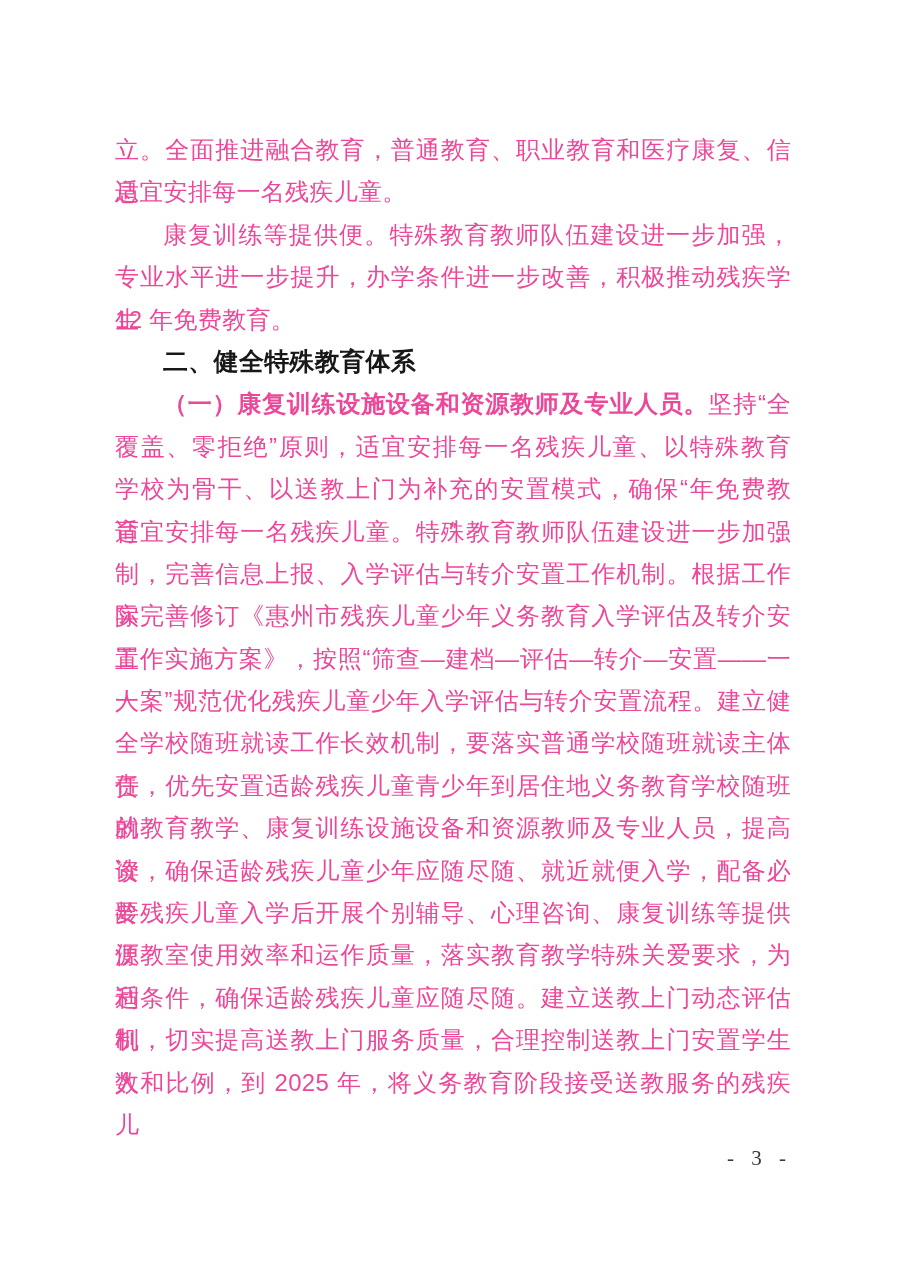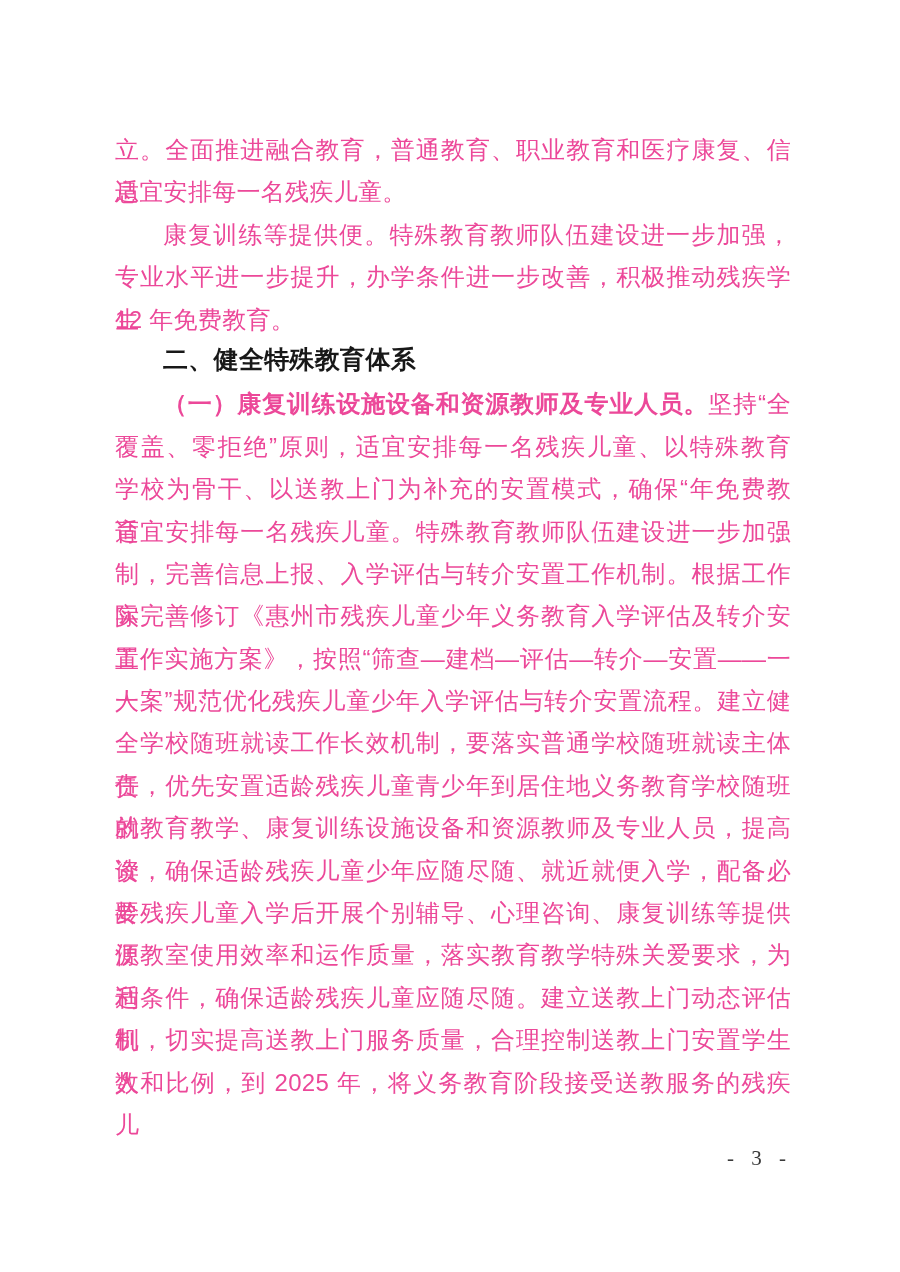--- a/index.html
+++ b/index.html
@@ -30,21 +30,21 @@
     letter-spacing: 0.3px;
   }
   .line.justify {
     text-align: justify;
     text-align-last: justify;
   }
   .line.indent {
     text-indent: 48px;
   }
   .line.heading {
-    font-family: Liberation Mono, monospace;
+    font-family: Liberation Serif, serif;
     font-weight: bold;
     font-size: 25px;
     color: #181818;
   }
   .seg.bold {
     font-weight: bold;
   }
   .page-number {
     position: absolute;
     top: 1146px;

